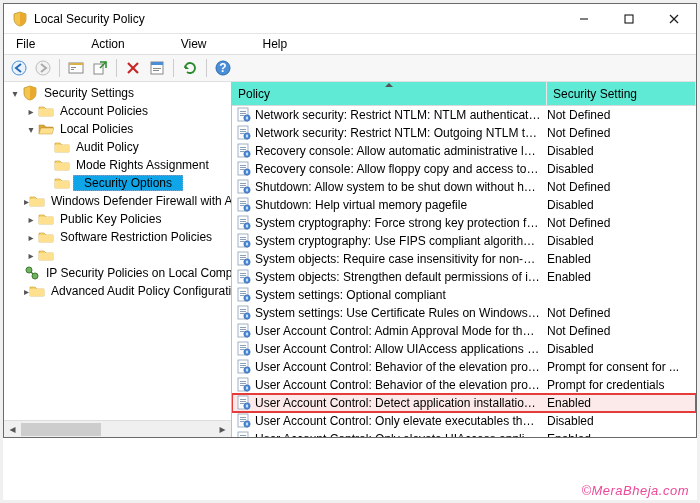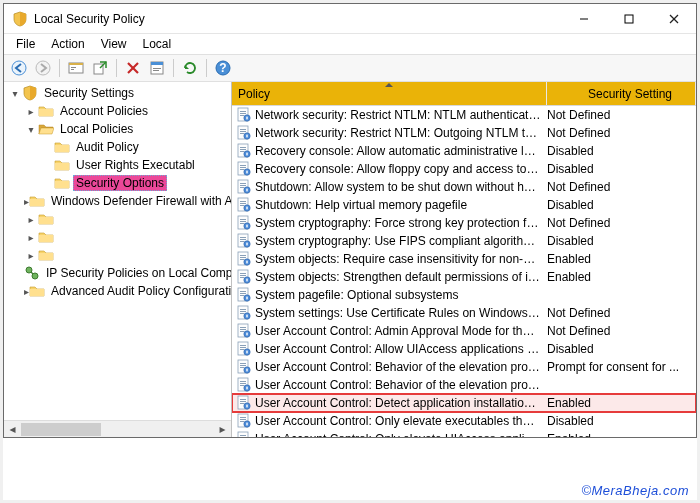--- a/index.html
+++ b/index.html
@@ -6,62 +6,62 @@
 body { background: #fff; width: 700px; height: 503px; overflow: hidden; position: relative; border: 3px solid #f0f0f0; }
 .win { width: 694px; height: 435px; background: #fff; display: flex; flex-direction: column; border: 1px solid #6a6a6a; }
 
 
 .titlebar { height: 30px; background: #fff; display: flex; align-items: center; border-bottom: 1px solid #e5e5e5; }
 .titlebar .icon { width: 16px; height: 16px; margin: 0 6px 0 8px; }
 .titlebar .title { flex: 1; color: #000; }
 .titlebar .wctrl { width: 45px; height: 29px; display: flex; align-items: center; justify-content: center; color: #222; }
 
 
-.menubar { height: 20px; display: flex; align-items: center; padding: 0 4px; }
+.menubar { height: 20px; display: flex; align-items: center; padding: 0 4px; gap: 40px; }
 .menubar .mitem { padding: 2px 8px; }
 
 
 .toolbar { height: 28px; border-top: 1px solid #e0e0e0; border-bottom: 1px solid #e0e0e0; background: #f7f7f7; display: flex; align-items: center; padding: 0 4px; gap: 2px; }
 .tbtn { width: 22px; height: 22px; display: flex; align-items: center; justify-content: center; border: 1px solid transparent; }
 .tsep { width: 1px; height: 18px; background: #ccc; margin: 0 3px; }
 
 
 .panes { flex: 1; display: flex; min-height: 0; }
 .tree-pane { width: 228px; border-right: 1px solid #c0c0c0; overflow: hidden; position: relative; }
 .list-pane { flex: 1; overflow: hidden; display: flex; flex-direction: column; }
 
 .tree { padding: 2px 0; white-space: nowrap; }
 .trow { display: flex; align-items: center; height: 18px; padding-right: 4px; }
 .trow .exp { width: 14px; text-align: center; color: #555; font-size: 10px; }
 .trow .ticon { width: 16px; height: 16px; margin-right: 3px; flex-shrink: 0; }
 .trow .tlabel { padding: 1px 3px; white-space: nowrap; }
-.trow.selected .tlabel { background: #ec4899; border: 1px dotted #6ea9d6; padding: 0 2px; }
+.trow.selected .tlabel { background: #0ea5e9; border: 1px dotted #6ea9d6; padding: 0 10px; }
 .ind1 { padding-left: 4px; }
 .ind2 { padding-left: 20px; }
 .ind3 { padding-left: 36px; }
 
 .hscroll { position: absolute; bottom: 0; left: 0; right: 0; height: 17px; background: #f0f0f0; display: flex; align-items: center; border-top:1px solid #ddd;}
 .hscroll .arr { width: 17px; height: 17px; background: #f0f0f0; display:flex; align-items:center; justify-content:center; color:#555;}
 .hscroll .track { flex: 1; height: 17px; background: #f0f0f0; position: relative; }
 .hscroll .thumb { position: absolute; left: 0; top: 2px; width: 80px; height: 13px; background: #cdcdcd; }
 
 
-.lhead { height: 24px; display: flex; border-bottom: 1px solid #d8d8d8; background: #eab308; gap: 35px; }
+.lhead { height: 24px; display: flex; border-bottom: 1px solid #d8d8d8; background: #5eead4; }
 .lhead .col { padding: 4px 6px; border-right: 1px solid #e8e8e8; display: flex; align-items: center; position: relative; }
 .lhead .col.sort::after { content: ""; position: absolute; top: 1px; left: 50%; transform: translateX(-50%); border-left: 4px solid transparent; border-right: 4px solid transparent; border-bottom: 4px solid #555; }
 
 .lbody { flex: 1; overflow: hidden; }
 .lrow { display: flex; height: 18px; align-items: center; }
 .lrow.hl1 { outline: 2px solid #e63b3b; outline-offset: -1px; background: #fce9e9; }
 .lrow.hl2 { outline: 2px solid #e63b3b; outline-offset: -1px; background: #d8ecfa; }
 .lrow .licon { width: 16px; height: 16px; margin: 0 3px 0 4px; flex-shrink:0; }
 .lrow .lpolicy { width: 292px; white-space: nowrap; overflow: hidden; text-overflow: ellipsis; padding-right: 6px; }
 .lrow .lsetting { flex: 1; white-space: nowrap; overflow: hidden; text-overflow: ellipsis; }
 
-.watermark { position: absolute; right: 8px; bottom: 2px; color: #1d4ed8; font-style: italic; font-size: 13px; letter-spacing: 0.5px;}
+.watermark { position: absolute; right: 8px; bottom: 2px; color: #ec4899; font-style: italic; font-size: 13px; letter-spacing: 0.5px;}
 
 
 svg { display: block; }
 </style>
 </head>
 <body>
 
 <svg width="0" height="0" style="position:absolute">
   <defs>
     <g id="i-shield">
@@ -153,21 +153,21 @@
           <line x1="1" y1="1" x2="9" y2="9" stroke="currentColor" stroke-width="1.2"></line>
           <line x1="9" y1="1" x2="1" y2="9" stroke="currentColor" stroke-width="1.2"></line>
         </svg>
       </div>
   </div>
 
   <div class="menubar">
     <span class="mitem">File</span>
     <span class="mitem">Action</span>
     <span class="mitem">View</span>
-    <span class="mitem">Local</span>
+    <span class="mitem">Help</span>
   </div>
 
   <div class="toolbar">
     <div class="tbtn">
         <svg width="16" height="16">
           <use href="#i-back"></use>
         </svg>
       </div>
     <div class="tbtn">
         <svg width="16" height="16">
@@ -254,21 +254,21 @@
             </span>
           <span class="tlabel">Audit Policy</span>
         </div>
         <div class="trow ind3">
           <span class="exp"></span>
           <span class="ticon">
               <svg width="16" height="16">
                 <use href="#i-folder"></use>
               </svg>
             </span>
-          <span class="tlabel">User Rights Executabl</span>
+          <span class="tlabel">Mode Rights Assignment</span>
         </div>
         <div class="trow ind3 selected">
           <span class="exp"></span>
           <span class="ticon">
               <svg width="16" height="16">
                 <use href="#i-folder"></use>
               </svg>
             </span>
           <span class="tlabel">Security Options</span>
         </div>
@@ -282,28 +282,30 @@
             </span>
           <span class="tlabel">Windows Defender Firewall with Adva</span>
         </div>
         <div class="trow ind2">
           <span class="exp">▸</span>
           <span class="ticon">
               <svg width="16" height="16">
                 <use href="#i-folder"></use>
               </svg>
             </span>
+          <span class="tlabel">Public Key Policies</span>
         </div>
         <div class="trow ind2">
           <span class="exp">▸</span>
           <span class="ticon">
               <svg width="16" height="16">
                 <use href="#i-folder"></use>
               </svg>
             </span>
+          <span class="tlabel">Software Restriction Policies</span>
         </div>
         <div class="trow ind2">
           <span class="exp">▸</span>
           <span class="ticon">
               <svg width="16" height="16">
                 <use href="#i-folder"></use>
               </svg>
             </span>
         </div>
         <div class="trow ind2">
@@ -435,21 +437,21 @@
             </span>
             <span class="lpolicy">System objects: Strengthen default permissions of internal s...</span>
             <span class="lsetting">Enabled</span>
           </div>
           <div class="lrow">
             <span class="licon">
               <svg width="16" height="16">
                 <use href="#i-doc-policy"></use>
               </svg>
             </span>
-            <span class="lpolicy">System pagefile: Optional subsystems</span>
+            <span class="lpolicy">System settings: Optional compliant</span>
             <span class="lsetting"></span>
           </div>
           <div class="lrow">
             <span class="licon">
               <svg width="16" height="16">
                 <use href="#i-doc-policy"></use>
               </svg>
             </span>
             <span class="lpolicy">System settings: Use Certificate Rules on Windows Executabl...</span>
             <span class="lsetting">Not Defined</span>
@@ -481,20 +483,21 @@
             <span class="lpolicy">User Account Control: Behavior of the elevation prompt for ...</span>
             <span class="lsetting">Prompt for consent for ...</span>
           </div>
           <div class="lrow">
             <span class="licon">
               <svg width="16" height="16">
                 <use href="#i-doc-policy"></use>
               </svg>
             </span>
             <span class="lpolicy">User Account Control: Behavior of the elevation prompt for ...</span>
+            <span class="lsetting">Prompt for credentials</span>
           </div>
           <div class="lrow hl1">
             <span class="licon">
               <svg width="16" height="16">
                 <use href="#i-doc-policy"></use>
               </svg>
             </span>
             <span class="lpolicy">User Account Control: Detect application installations and p...</span>
             <span class="lsetting">Enabled</span>
           </div>

